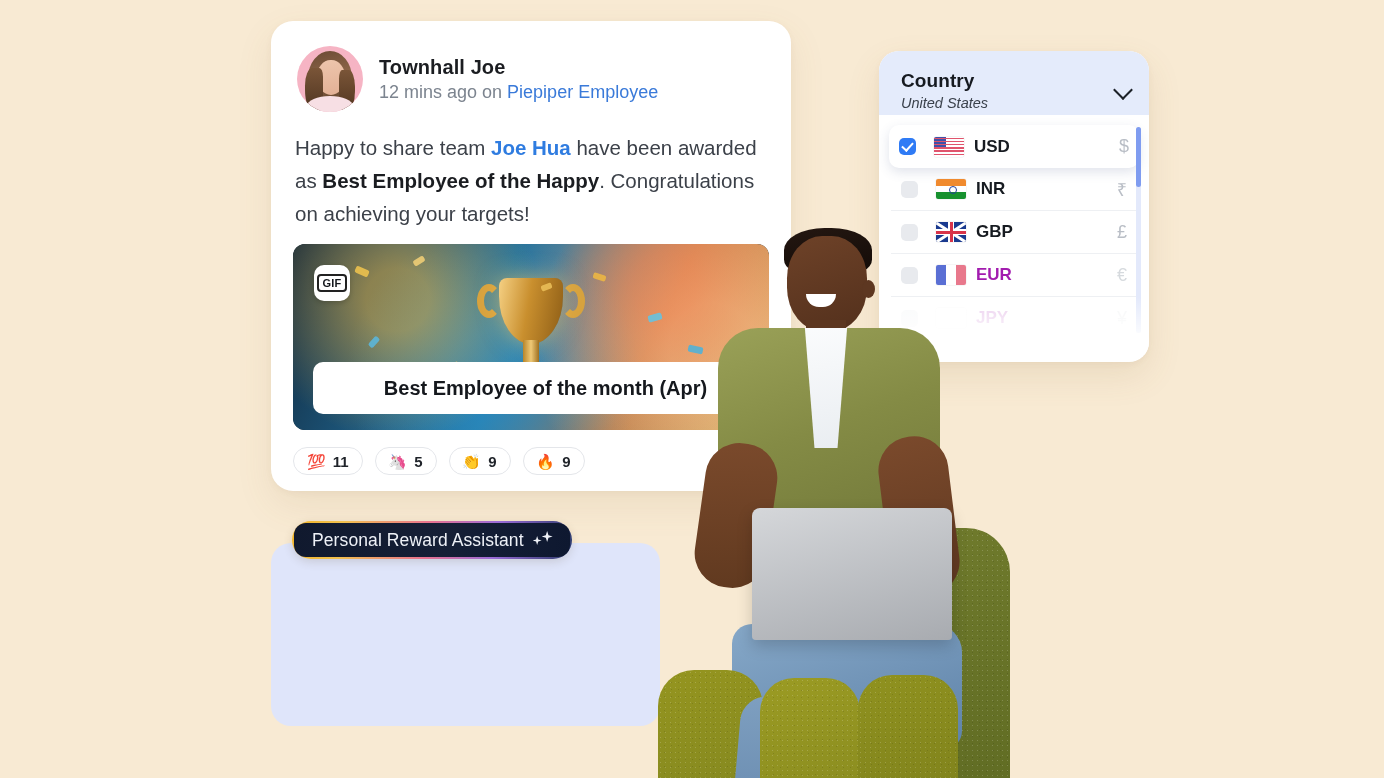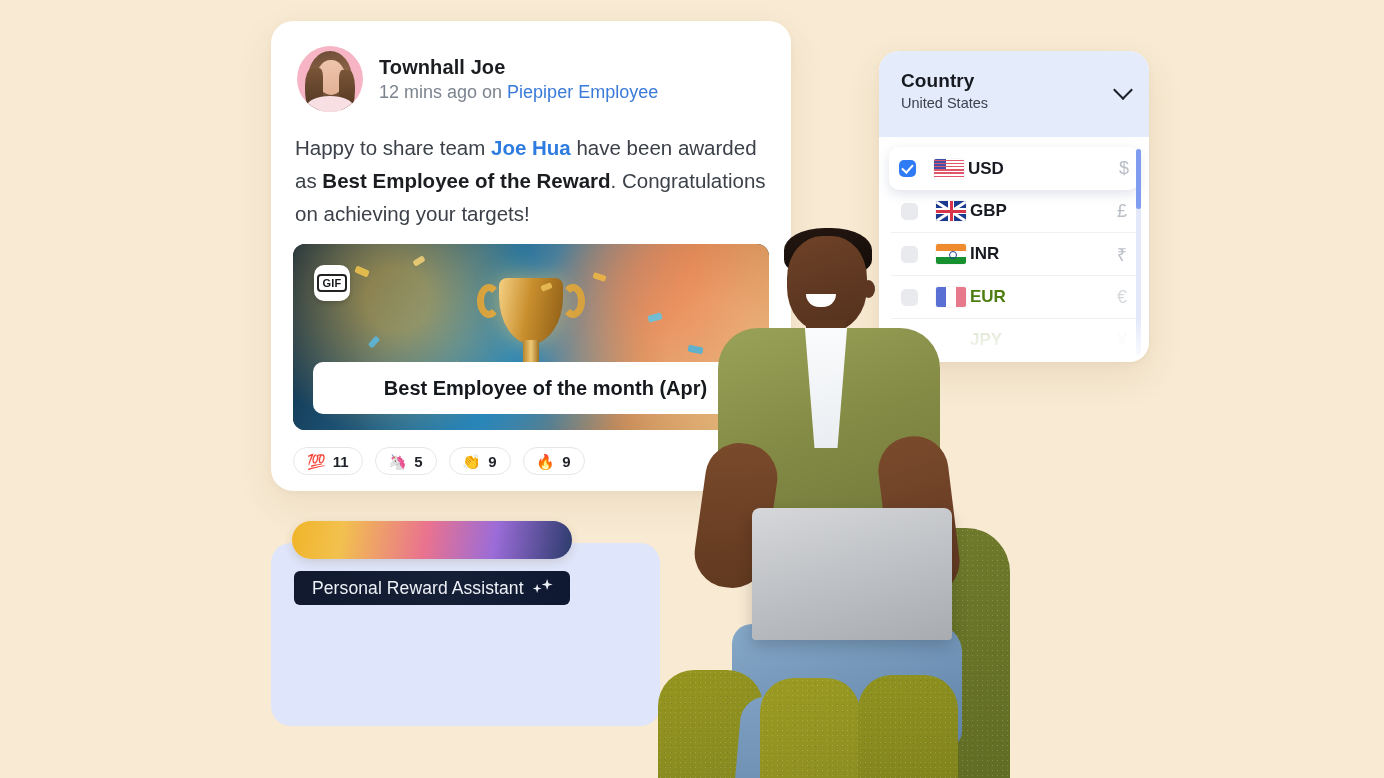--- a/index.html
+++ b/index.html
@@ -87,23 +87,23 @@
     font-size:15px; font-weight:bold; color:#1f2329;
   }
   .pill .emo { font-size:15px; line-height:1; }
 
   
   .cc-panel {
     position:absolute; left:879px; top:51px; width:270px; height:311px;
     background:#ffffff; border-radius:20px; overflow:hidden; z-index:5;
     box-shadow: 0 14px 34px rgba(140,110,60,.12), 0 2px 6px rgba(140,110,60,.06);
   }
-  .cc-head { background:#E4EBFB; padding:19px 22px 26px 22px; position:relative; }
+  .cc-head { background:#E4EBFB; padding:19px 22px 4px 22px; position:relative; }
   .cc-title { font-size:19px; font-weight:bold; color:#161a20; letter-spacing:.1px; }
-  .cc-sub { font-size:14.5px; color:#3b424c; margin-top:3px; }
+  .cc-sub { font-size:14.5px; color:#3b424c; margin-top:3px;font-style:italic; }
   .cc-chev { position:absolute; right:18px; top:32px; width:16px; height:16px; }
   .cc-chev::before {
     content:""; position:absolute; left:1px; top:0; width:12px; height:12px;
     border-right:2.6px solid #1c2128; border-bottom:2.6px solid #1c2128;
     transform: rotate(45deg);
   }
   .cc-list { position:relative; padding:10px 0 0 0; height:240px; }
   .cc-row {
     display:flex; align-items:center; height:43px; margin:0 12px; padding:0 10px;
     border-bottom:1px solid #eef0f3; position:relative;
@@ -113,22 +113,22 @@
     box-shadow: 0 4px 12px rgba(60,80,130,.16); margin:0 10px;
   }
   .cc-check { width:17px; height:17px; border-radius:5px; background:#e8eaee; flex:0 0 17px; position:relative; }
   .cc-row.sel .cc-check { background:#2F7BF5; }
   .cc-row.sel .cc-check::after {
     content:""; position:absolute; left:5px; top:2px; width:5px; height:9px;
     border-right:2px solid #fff; border-bottom:2px solid #fff; transform:rotate(42deg);
   }
   .flag { width:30px; height:20px; margin-left:18px; border-radius:2px; flex:0 0 30px;
     overflow:hidden; position:relative; box-shadow:0 0 0 .5px rgba(0,0,0,.07); }
-  .cc-code { margin-left:4px; font-size:17px; font-weight:bold; color:#171b21; }
-  .cc-row.faded .cc-code { color:#4d7c0f; font-weight:bold; }
+  .cc-code { margin-left:10px; font-size:17px; font-weight:bold; color:#171b21; }
+  .cc-row.faded .cc-code { color:#a21caf; font-weight:bold; }
   .cc-sym { margin-left:auto; font-size:18px; color:#b9bec6; }
   .cc-row.faded .cc-sym { color:#d6dade; }
   .cc-fade { position:absolute; left:0; right:0; bottom:0; height:58px;
     background: linear-gradient(180deg, rgba(255,255,255,0) 0%, #ffffff 78%); pointer-events:none; }
   .scroll-track { position:absolute; right:8px; top:12px; width:5px; height:206px;
     background:#e3e9fb; border-radius:3px; }
   .scroll-thumb { position:absolute; right:8px; top:12px; width:5px; height:60px;
     background:#7f9cf0; border-radius:3px; }
   
   .f-us { background:#fff; }
@@ -152,23 +152,23 @@
     position:absolute; left:271px; top:543px; width:389px; height:183px;
     background:#DFE5FA; border-radius:20px; z-index:2;
   }
   .ai-badge {
     position:absolute; left:292px; top:521px; height:38px; padding:2px; z-index:6;
     border-radius:20px;
     background: linear-gradient(100deg,#F0B429 0%,#F2C14E 18%,#E9728F 48%,#9B6CD8 72%,#2B3B6B 100%);
     box-shadow: 0 3px 10px rgba(90,70,40,.16);
   }
   .ai-badge-in {
-    height:34px; border-radius:6px; padding:0 18px; display:flex; align-items:center; gap:9px;
+    height:34px; border-radius:12px; padding:0 18px; display:flex; align-items:center; gap:9px;
     background: linear-gradient(95deg,#10192e 0%,#151f36 55%,#0e1830 100%);
-    color:#eef1f7; font-size:17.5px; letter-spacing:.1px;margin-top:48px;
+    color:#eef1f7; font-size:17.5px; letter-spacing:.1px;
   }
   .spark { position:relative; width:19px; height:18px; flex:0 0 19px; }
   .spark i { position:absolute; background:#eef1f7; }
   .s1 { left:0; top:5px; width:9px; height:9px; clip-path: polygon(50% 0,62% 38%,100% 50%,62% 62%,50% 100%,38% 62%,0 50%,38% 38%); }
   .s2 { left:9px; top:0; width:11px; height:11px; clip-path: polygon(50% 0,62% 38%,100% 50%,62% 62%,50% 100%,38% 62%,0 50%,38% 38%); }
   .ai-prompt {
     position:absolute; left:301px; top:592px; width:347px; height:85px; z-index:3;
     background:#FAFBFD; border-radius:13px; padding:17px 22px;
     font-size:18.5px; line-height:30px; color:#585f6a;
     box-shadow: 0 2px 8px rgba(60,70,110,.07);
@@ -229,21 +229,21 @@
         <div class="av-hair2"></div>
         <div class="av-hair3"></div>
         <div class="av-body"></div>
       </div>
       <div class="post-names">
         <div class="post-author">Townhall Joe</div>
         <div class="post-meta"><span>12 mins ago on </span><span class="chan">Piepiper Employee</span></div>
       </div>
     </div>
 
-    <div class="post-body"><span>Happy to share team </span><span class="mention">Joe Hua</span><span> have been awarded as </span><b>Best Employee of the Reward</b><span>. Congratulations on achieving your targets!</span></div>
+    <div class="post-body"><span>Happy to share team </span><span class="mention">Joe Hua</span><span> have been awarded as </span><b>Best Employee of the Happy</b><span>. Congratulations on achieving your targets!</span></div>
 
     <div class="media">
       <div class="media-bg"></div>
       <div class="trophy">
         <div class="tr-h l"></div>
           <div class="tr-h r"></div>
         <div class="tr-cup"></div>
           <div class="tr-stem"></div>
           <div class="tr-base"></div>
       </div>
@@ -300,37 +300,37 @@
           <i class="st" style="top:10.6px"></i>
             <i class="st" style="top:13.8px"></i>
             <i class="st" style="top:17px"></i>
         </span>
         <span class="cc-code">USD</span>
         <span class="cc-sym">$</span>
       </div>
 
       <div class="cc-row">
         <span class="cc-check"></span>
+        <span class="flag f-in"></span>
+        <span class="cc-code">INR</span>
+        <span class="cc-sym">₹</span>
+      </div>
+
+      <div class="cc-row">
+        <span class="cc-check"></span>
         <span class="flag f-gb">
           <i class="d1"></i>
             <i class="d2"></i>
             <i class="cv"></i>
             <i class="ch"></i>
             <i class="cv2"></i>
             <i class="ch2"></i>
         </span>
         <span class="cc-code">GBP</span>
         <span class="cc-sym">£</span>
-      </div>
-
-      <div class="cc-row">
-        <span class="cc-check"></span>
-        <span class="flag f-in"></span>
-        <span class="cc-code">INR</span>
-        <span class="cc-sym">₹</span>
       </div>
 
       <div class="cc-row faded">
         <span class="cc-check"></span>
         <span class="flag f-eu"></span>
         <span class="cc-code">EUR</span>
         <span class="cc-sym">€</span>
       </div>
 
       <div class="cc-row faded" style="opacity:.22">

